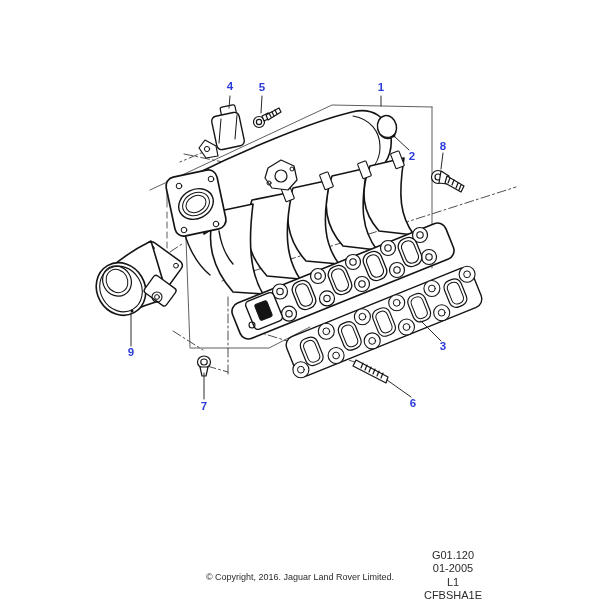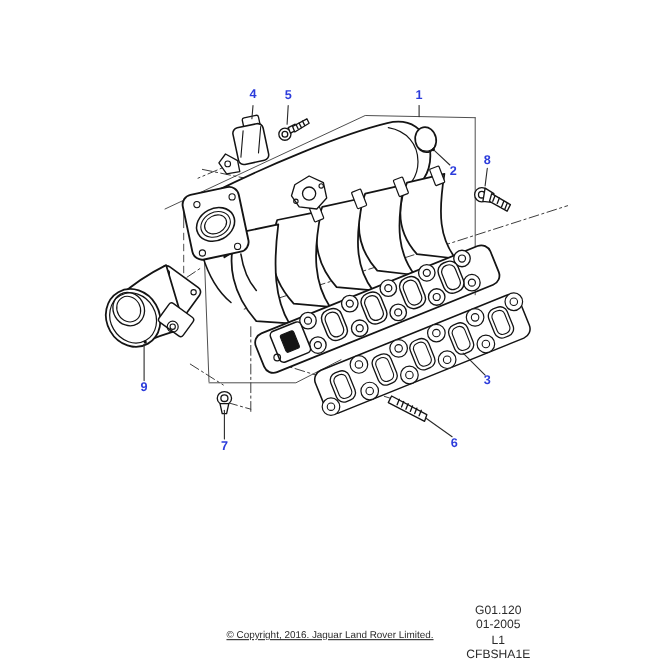--- a/index.html
+++ b/index.html
@@ -14,21 +14,21 @@
     font-size:11.5px;font-weight:bold;color:#2b3bdb;cursor:pointer;
     font-family:"Liberation Sans", sans-serif;
   }
   .code-block{
     position:absolute;left:414px;top:521px;width:78px;text-align:center;
     font-size:11px;line-height:13.4px;color:#2b2b2b;margin-top:28px;
   }
   .code-block div{white-space:nowrap;}
   .copyright{
     position:absolute;left:0;top:572px;width:600px;text-align:center;
-    font-size:9px;color:#2b2b2b;text-decoration:underline;
+    font-size:9px;color:#2b2b2b;
   }
 </style>
 </head>
 <body>
 
 <div id="stage">
 
 <svg width="600" height="600" viewBox="0 0 600 600">
   <g fill="none" stroke="#141414" stroke-width="1.6" stroke-linecap="round" stroke-linejoin="round">
 

